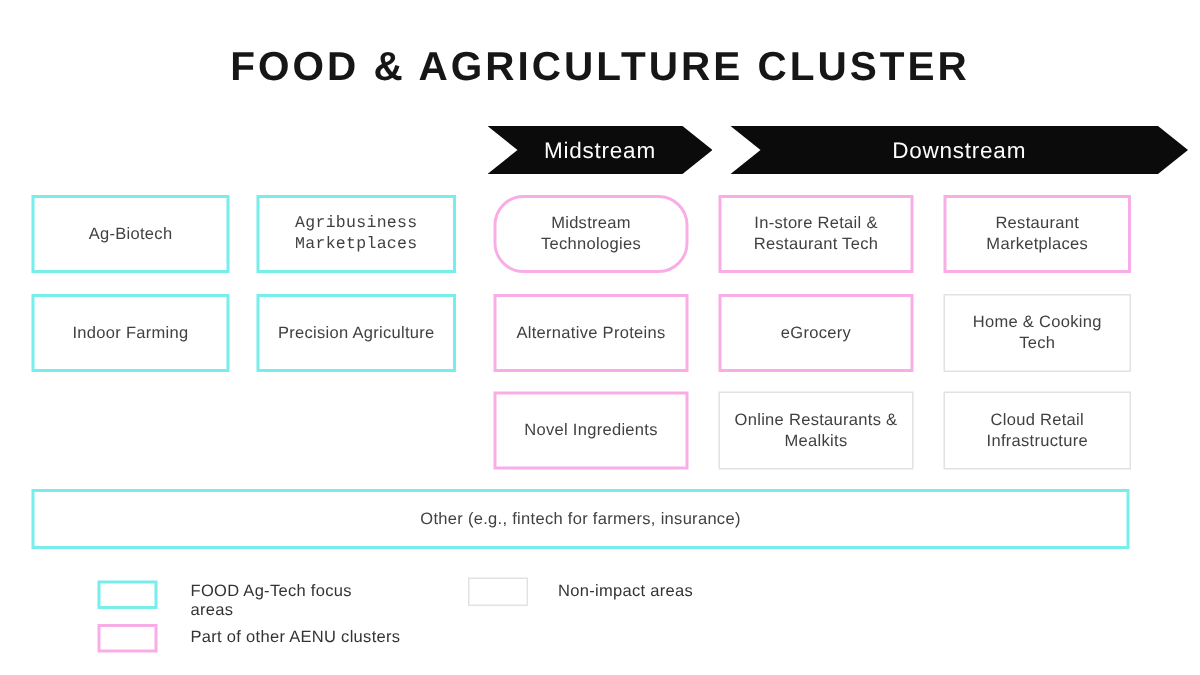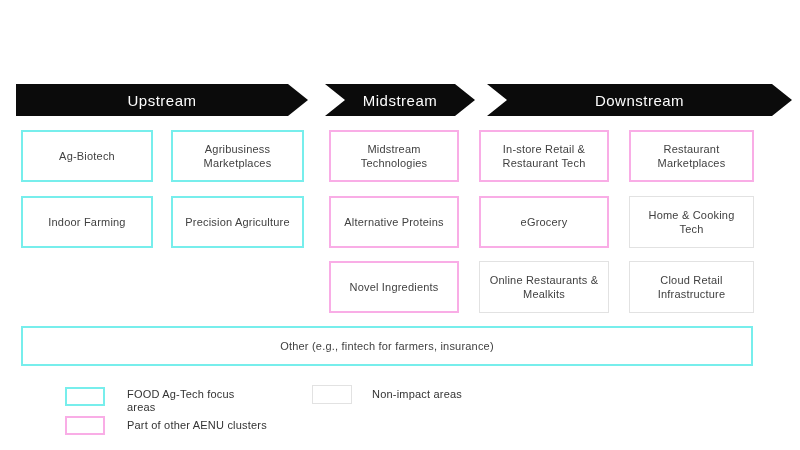--- a/index.html
+++ b/index.html
@@ -61,45 +61,43 @@
   #legend-swatch-cluster{left:65px;top:416px;}
   #legend-label-cluster{left:127px;top:419px;width:240px;}
   #legend-swatch-nonimpact{left:312px;top:385px;}
   #legend-label-nonimpact{left:372px;top:388px;width:180px;}
 </style>
 </head>
 <body>
 
 <div id="stage-canvas">
 
+  <div class="page-title">FOOD &amp; AGRICULTURE CLUSTER</div>
 
-  <div class="arrow arrow-upstream">
-    <span class="arrow-label">Upstream</span>
-  </div>
   <div class="arrow arrow-downstream">
     <span class="arrow-label">Downstream</span>
   </div>
   <div class="arrow arrow-midstream">
     <span class="arrow-label">Midstream</span>
   </div>
 
   <div id="grid">
       <div class="box focus" style="left: 21px; top: 130px; width: 132px; height: 52px;">
         <span>Ag-Biotech</span>
       </div>
       <div class="box focus" style="left: 21px; top: 196px; width: 132px; height: 52px;">
         <span>Indoor Farming</span>
       </div>
-      <div class="box focus" style="left: 171px; top: 130px; width: 133px; height: 52px;">
+      <div class="box focus" style="left: 171px; top: 130px; width: 133px; height: 52px; font-family: Liberation Mono, monospace;">
         <span>Agribusiness Marketplaces</span>
       </div>
       <div class="box focus" style="left: 171px; top: 196px; width: 133px; height: 52px;">
         <span>Precision Agriculture</span>
       </div>
-      <div class="box cluster" style="left: 329px; top: 130px; width: 130px; height: 52px;">
+      <div class="box cluster" style="left: 329px; top: 130px; width: 130px; height: 52px; border-radius: 20px;">
         <span>Midstream Technologies</span>
       </div>
       <div class="box cluster" style="left: 329px; top: 196px; width: 130px; height: 52px;">
         <span>Alternative Proteins</span>
       </div>
       <div class="box cluster" style="left: 329px; top: 261px; width: 130px; height: 52px;">
         <span>Novel Ingredients</span>
       </div>
       <div class="box cluster" style="left: 479px; top: 130px; width: 130px; height: 52px;">
         <span>In-store Retail &amp; Restaurant Tech</span>

